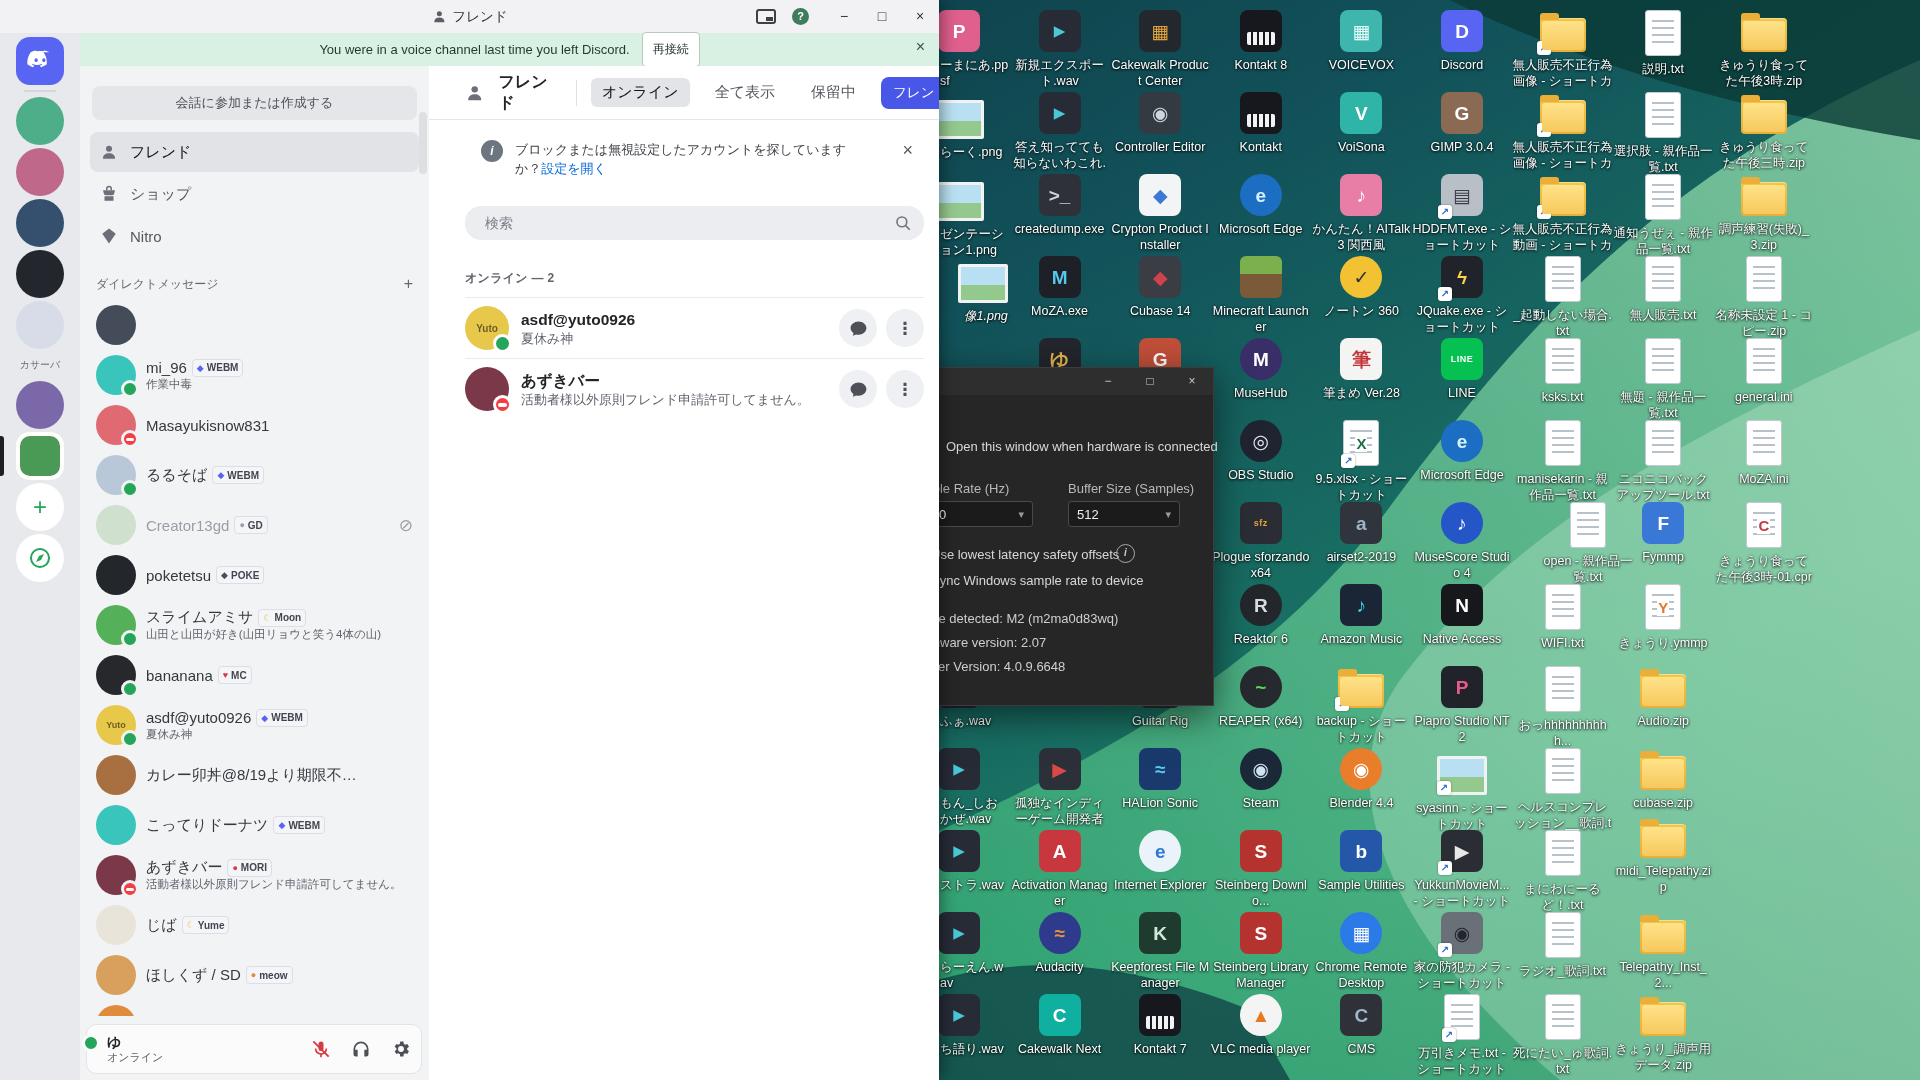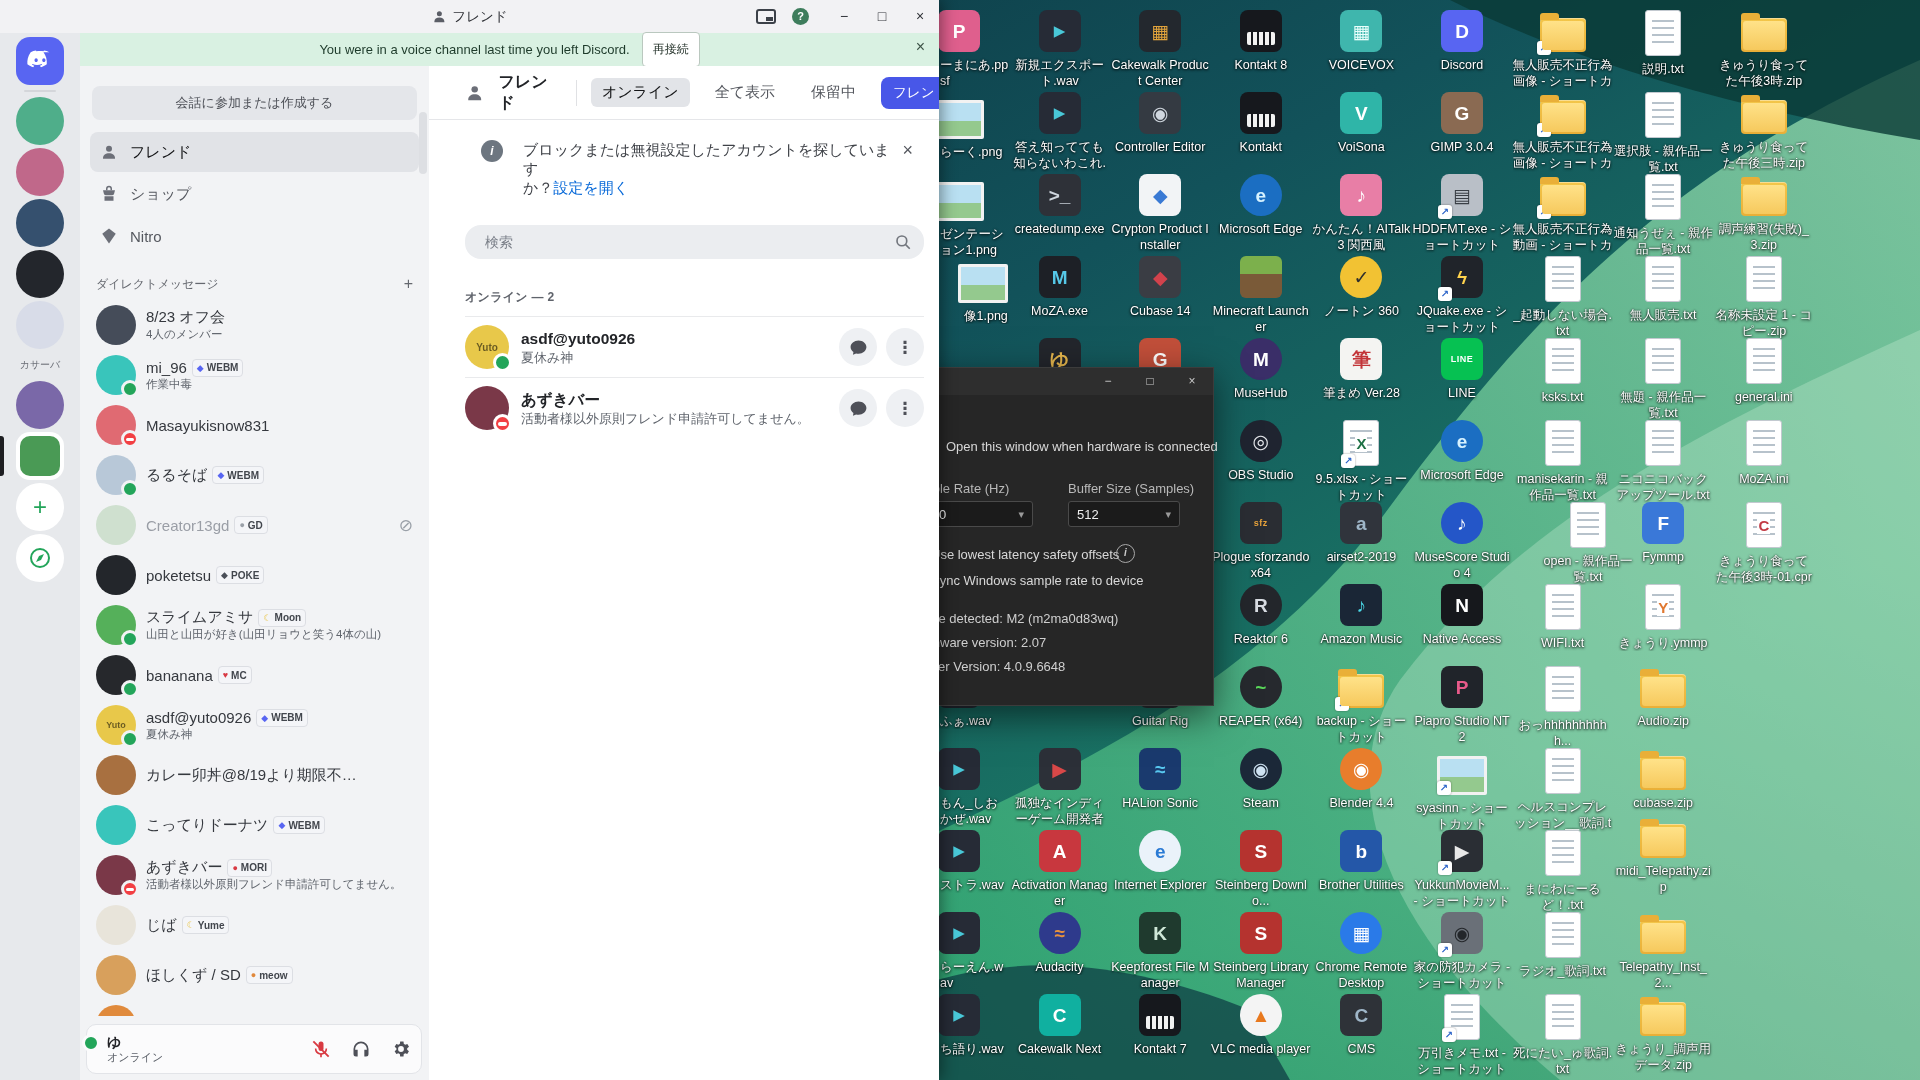--- a/index.html
+++ b/index.html
@@ -122,21 +122,21 @@
   .mtitle{font-size:16px;font-weight:700;color:#222428;}
   .vsep{width:1px;height:26px;background:#e0e1e4;}
   .tab{font-size:15px;color:#55585f;padding:5px 11px;border-radius:6px;white-space:nowrap;}
   .tab.active{background:#e2e4e8;color:#141517;}
   .addfriend{margin-left:auto;margin-right:-18px;flex:none;width:76px;overflow:hidden;white-space:nowrap;
     background:#4857e8;color:#fff;border:none;border-radius:8px;height:32px;font-size:13.5px;padding:0 0 0 12px;
     text-align:left;font-family:inherit;}
   .inforow{margin-top:14px;padding:6px 26px 6px 52px;display:flex;gap:12px;align-items:flex-start;}
   .infoico{width:22px;height:22px;border-radius:50%;background:#6d7680;color:#fff;font-size:12px;font-weight:700;
     font-style:italic;text-align:center;line-height:22px;flex:none;}
-  .infotext{font-size:15px;color:#3f4248;line-height:19px;margin-left:8px;}
+  .infotext{font-size:13px;color:#3f4248;line-height:19px;}
   .infolink{color:#0668d8;}
   .infoclose{margin-left:auto;font-size:18px;color:#55585f;flex:none;}
   .searchwrap{position:relative;margin:22px 15px 0 36px;}
   .searchwrap input{width:100%;height:34px;box-sizing:border-box;background:#ebedf0;border:none;border-radius:16px;
     padding:0 40px 0 20px;font-size:14px;color:#33353a;font-family:inherit;outline:none;}
   .searchwrap input::placeholder{color:#7a7f88;}
   .searchwrap svg{position:absolute;right:12px;top:8px;color:#72767d;}
   .seclabel{margin:30px 15px 0 36px;font-size:12px;font-weight:700;color:#5f636b;letter-spacing:.3px;}
   #friend-list{margin:10px 15px 0 36px;}
   .frow{height:60px;border-top:1px solid #e9eaec;display:flex;align-items:center;gap:12px;}
@@ -306,21 +306,21 @@
         <div class="dlabel">無人販売不正行為動画 - ショートカット</div>
       </div>
       <div class="dicon" style="left: 1613.2px; top: 174px;">
         <div class="ig file"></div>
         <div class="dlabel">通知うぜぇ - 親作品一覧.txt</div>
       </div>
       <div class="dicon" style="left: 1713.8px; top: 174px;">
         <div class="ig folder"></div>
         <div class="dlabel">調声練習(失敗)_3.zip</div>
       </div>
-      <div class="dicon clipL" style="left: 933px; top: 256px;">
+      <div class="dicon clipL" style="left: 933px; top: 256px; font-style: italic;">
         <div class="ig img"></div>
         <div class="dlabel">像1.png</div>
       </div>
       <div class="dicon" style="left: 1009.6px; top: 256px;">
         <div class="ig app" style="background: rgb(29, 32, 38);">
           <span class="gl" style="color: rgb(86, 200, 232);">M</span>
         </div>
         <div class="dlabel">MoZA.exe</div>
       </div>
       <div class="dicon" style="left: 1110.2px; top: 256px;">
@@ -590,21 +590,21 @@
       <div class="dicon" style="left: 1210.8px; top: 830px;">
         <div class="ig app" style="background: rgb(181, 51, 47);">
           <span class="gl">S</span>
         </div>
         <div class="dlabel">Steinberg Downlo...</div>
       </div>
       <div class="dicon" style="left: 1311.4px; top: 830px;">
         <div class="ig app" style="background: rgb(36, 87, 168);">
           <span class="gl">b</span>
         </div>
-        <div class="dlabel">Brother Utilities</div>
+        <div class="dlabel">Sample Utilities</div>
       </div>
       <div class="dicon" style="left: 1412px; top: 830px;">
         <div class="ig app" style="background: rgb(42, 46, 52);">
           <span class="gl" style="color: rgb(232, 232, 232);">▶</span>
           <span class="scov">↗</span>
         </div>
         <div class="dlabel">YukkunMovieM... - ショートカット</div>
       </div>
       <div class="dicon" style="left: 1512.6px; top: 830px;">
         <div class="ig file"></div>
@@ -814,26 +814,20 @@
     </div>
     <div class="dmhead">
       <span>ダイレクトメッセージ</span>
       <span class="dmplus">+</span>
     </div>
     <div id="dm-list">
         <div class="dmrow">
           <div class="dmavw">
             <div class="dmav" style="background: rgb(69, 76, 89);"></div>
           </div>
-          <div class="dmtext">
-            <div class="dmnamerow">
-              <span class="dmname">8/23 オフ会</span>
-            </div>
-            <div class="dmsub">4人のメンバー</div>
-          </div>
         </div>
         <div class="dmrow">
           <div class="dmavw">
             <div class="dmav" style="background: rgb(57, 197, 187);"></div>
             <span class="dot st-online"></span>
           </div>
           <div class="dmtext">
             <div class="dmnamerow">
               <span class="dmname">mi_96</span>
               <span class="chip">

